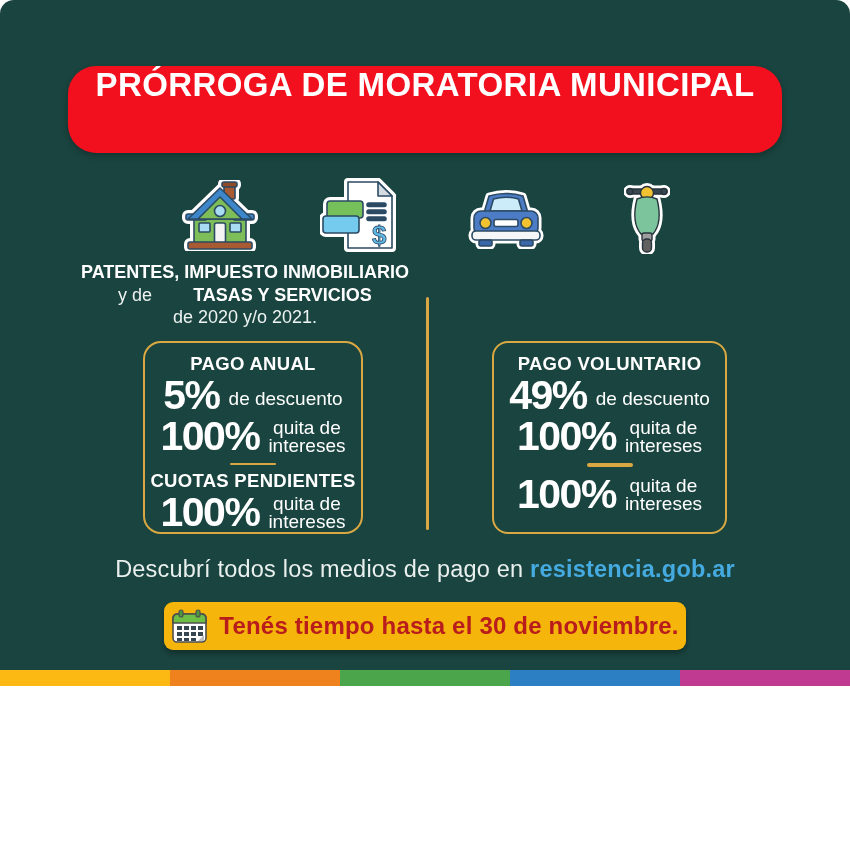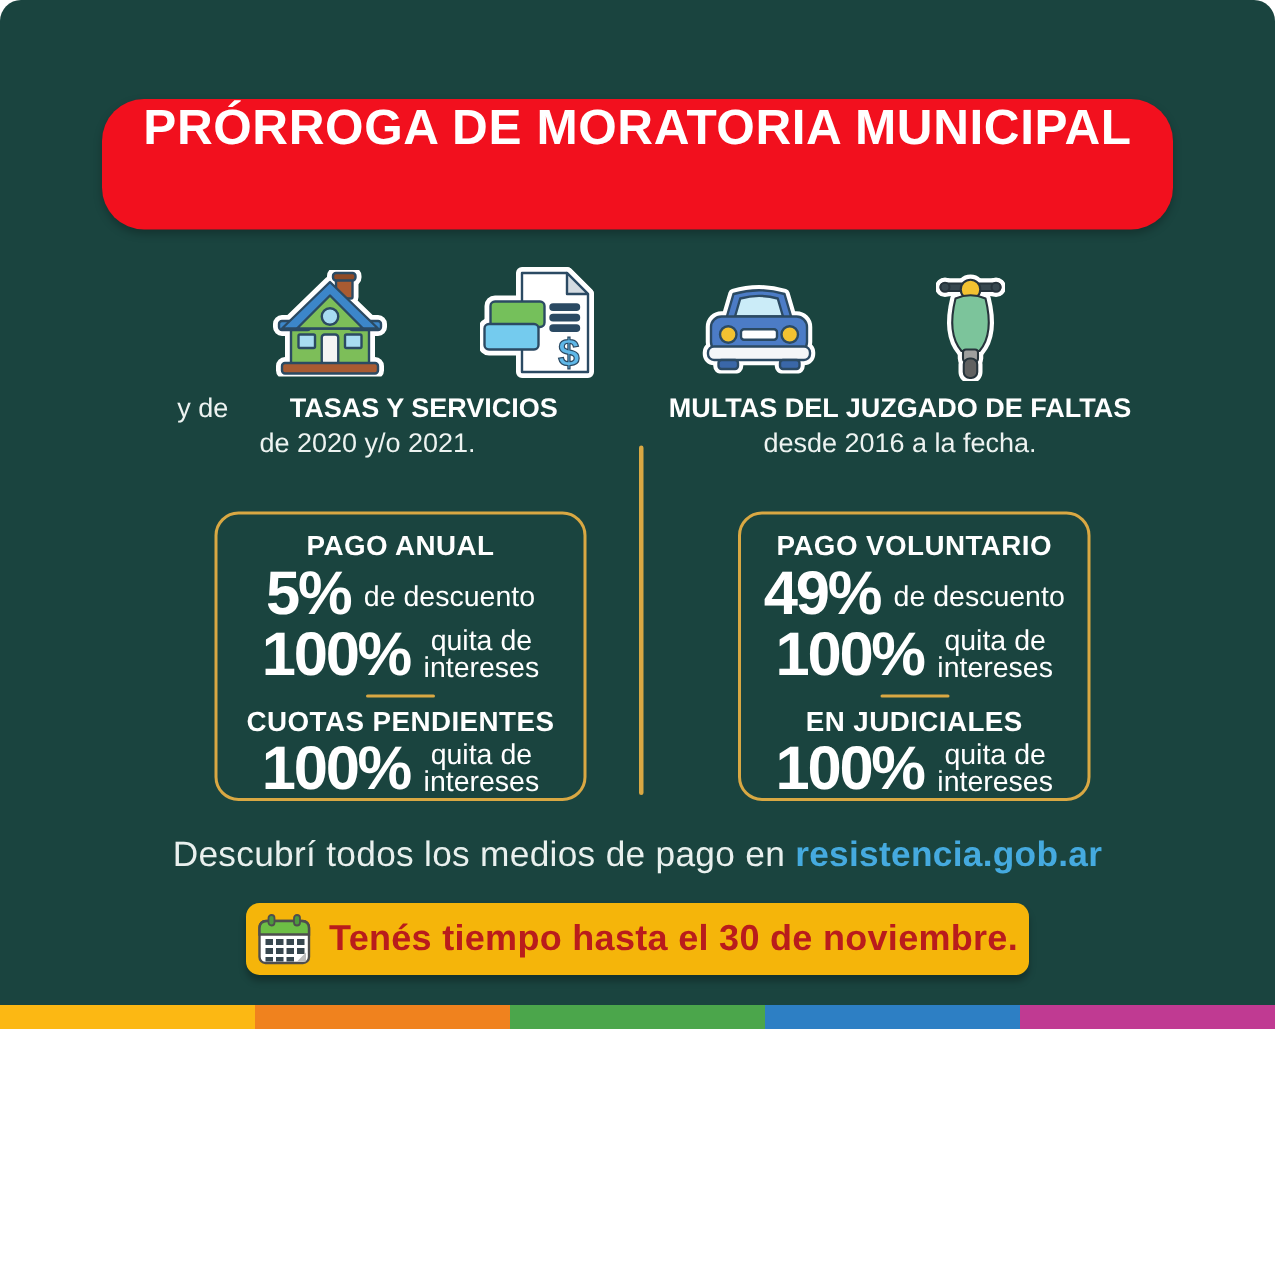--- a/index.html
+++ b/index.html
@@ -32,21 +32,21 @@
   .right-text{left:425px;top:261px;width:350px;}
   
   .v-divider{position:absolute;left:426px;top:297px;width:3px;height:233px;background:var(--gold,#D9A843);border-radius:2px;}
   
   .promo-box{
     position:absolute;top:341px;height:193px;box-sizing:border-box;
     border:2px solid var(--gold,#D9A843);border-radius:16px;
     color:#fff;text-align:center;display:flex;flex-direction:column;
     align-items:center;justify-content:flex-start;padding-top:11px;
   }
-  .box-left{left:143px;width:248px;}
+  .box-left{left:143px;width:220px;border-radius:18px;}
   .box-right{left:492px;width:235px;}
   .box-heading{font-size:18.5px;font-weight:bold;letter-spacing:.3px;line-height:20px;white-space:nowrap;}
   .stat-row{display:flex;align-items:center;justify-content:center;gap:9px;line-height:40px;margin-top:1px;}
   .stat-value{font-size:41px;font-weight:bold;letter-spacing:-1.5px;}
   .stat-label-single{font-size:19px;font-weight:normal;position:relative;top:4px;}
   .stat-label-stacked{font-size:19px;line-height:18.5px;text-align:center;font-weight:normal;position:relative;top:1px;}
   .box-divider{width:46px;height:4px;background:var(--gold,#D9A843);border-radius:2px;margin:7px auto 6px;}
   
   .discover{
     position:absolute;left:0;top:556px;width:850px;text-align:center;
@@ -143,28 +143,25 @@
         <path d="M13 22 C9 38 11 50 17 57 L29 57 C35 50 37 38 33 22 C26 19 20 19 13 22 Z" fill="#7CC49B"></path>
         <rect x="18" y="56" width="10" height="8" rx="2" fill="#9E9E9E"></rect>
         <rect x="18.5" y="62" width="9" height="13" rx="4" fill="#616161"></rect>
       </g>
     </defs>
     <use href="#scoot" stroke="#fff" stroke-width="7" stroke-linejoin="round"></use>
     <use href="#scoot" stroke="#27343C" stroke-width="1.4" stroke-linejoin="round"></use>
   </svg>
 
   <div class="col-text left-text">
+    <div class="bold">PATENTES, IMPUESTO INMOBILIARIO</div>
     <div><span>y de </span><b>TASAS Y SERVICIOS</b></div>
     <div>de 2020 y/o 2021.</div>
   </div>
 
-  <div class="col-text right-text">
-    <div class="bold">MULTAS DEL JUZGADO DE FALTAS</div>
-    <div>desde 2016 a la fecha.</div>
-  </div>
 
   <div class="v-divider"></div>
 
   <div class="promo-box box-left">
     <div class="box-heading">PAGO ANUAL</div>
     <div class="stat-row">
       <span class="stat-value">5%</span>
       <span class="stat-label-single">de descuento</span>
     </div>
     <div class="stat-row">
@@ -192,21 +189,20 @@
       <span class="stat-label-single">de descuento</span>
     </div>
     <div class="stat-row">
       <span class="stat-value">100%</span>
       <span class="stat-label-stacked">
         <div>quita de</div>
         <div>intereses</div>
       </span>
     </div>
     <div class="box-divider"></div>
-    <div class="box-heading">EN JUDICIALES</div>
     <div class="stat-row">
       <span class="stat-value">100%</span>
       <span class="stat-label-stacked">
         <div>quita de</div>
         <div>intereses</div>
       </span>
     </div>
   </div>
 
   <div class="discover">

